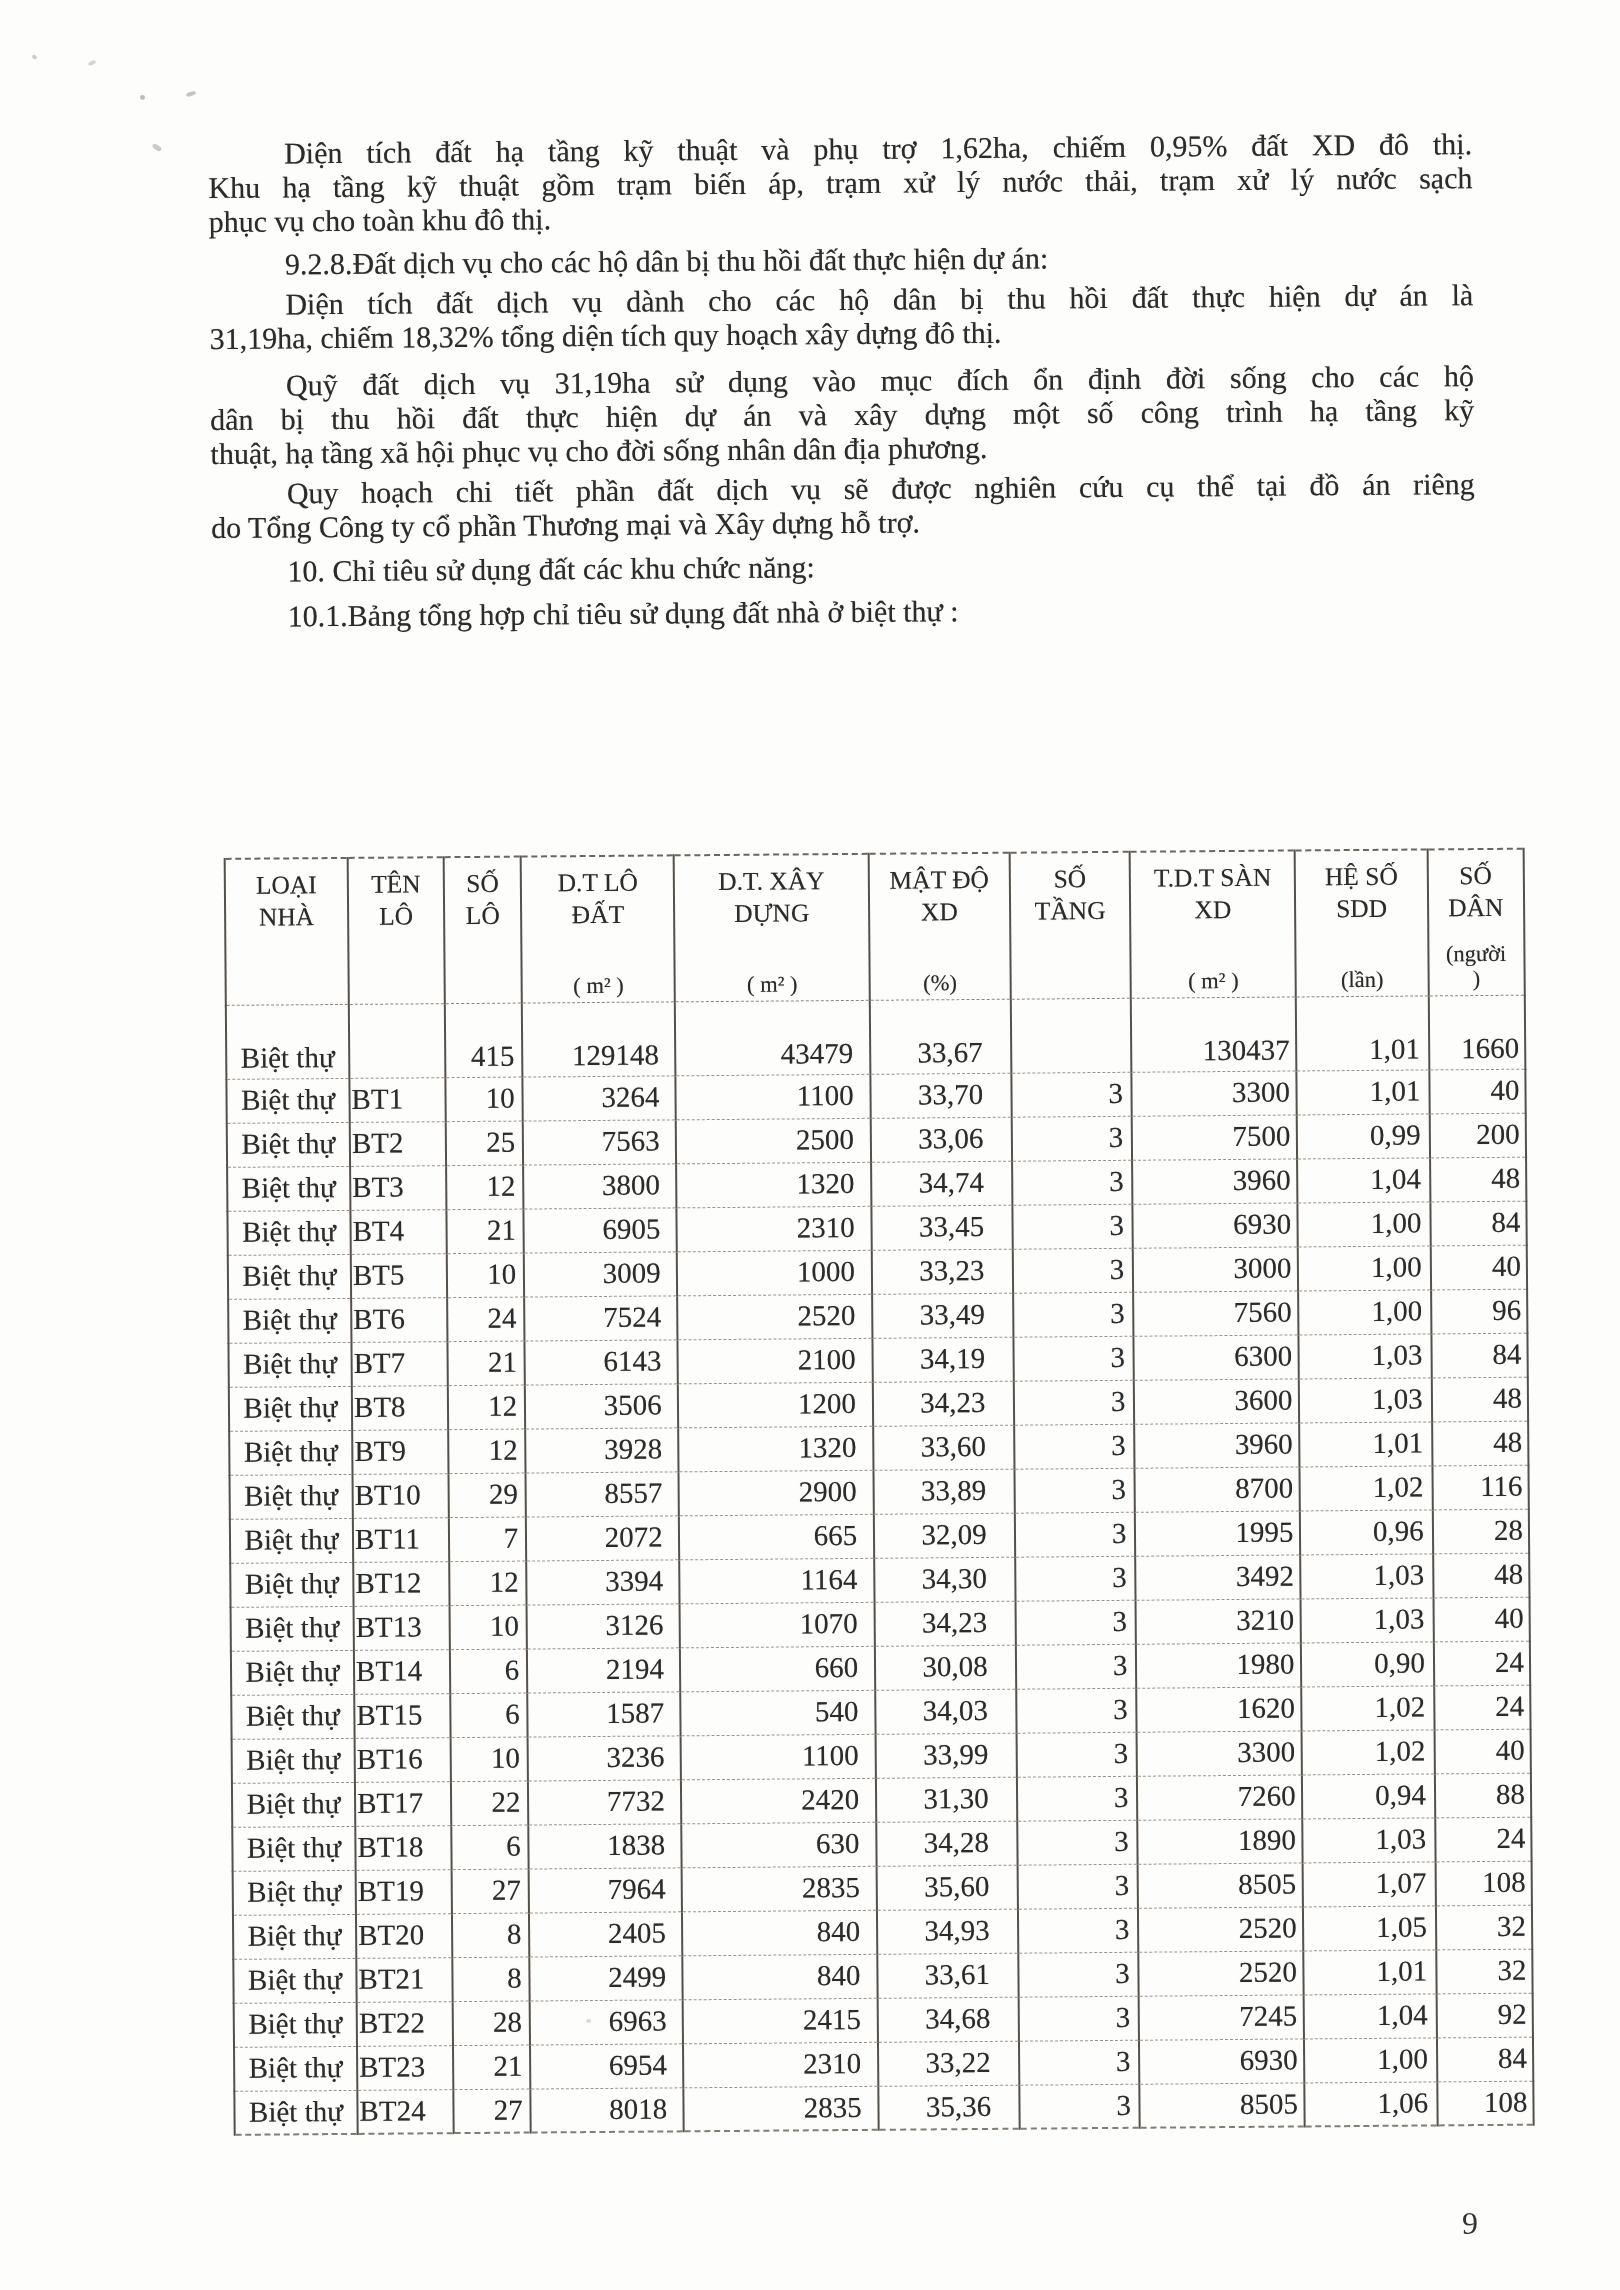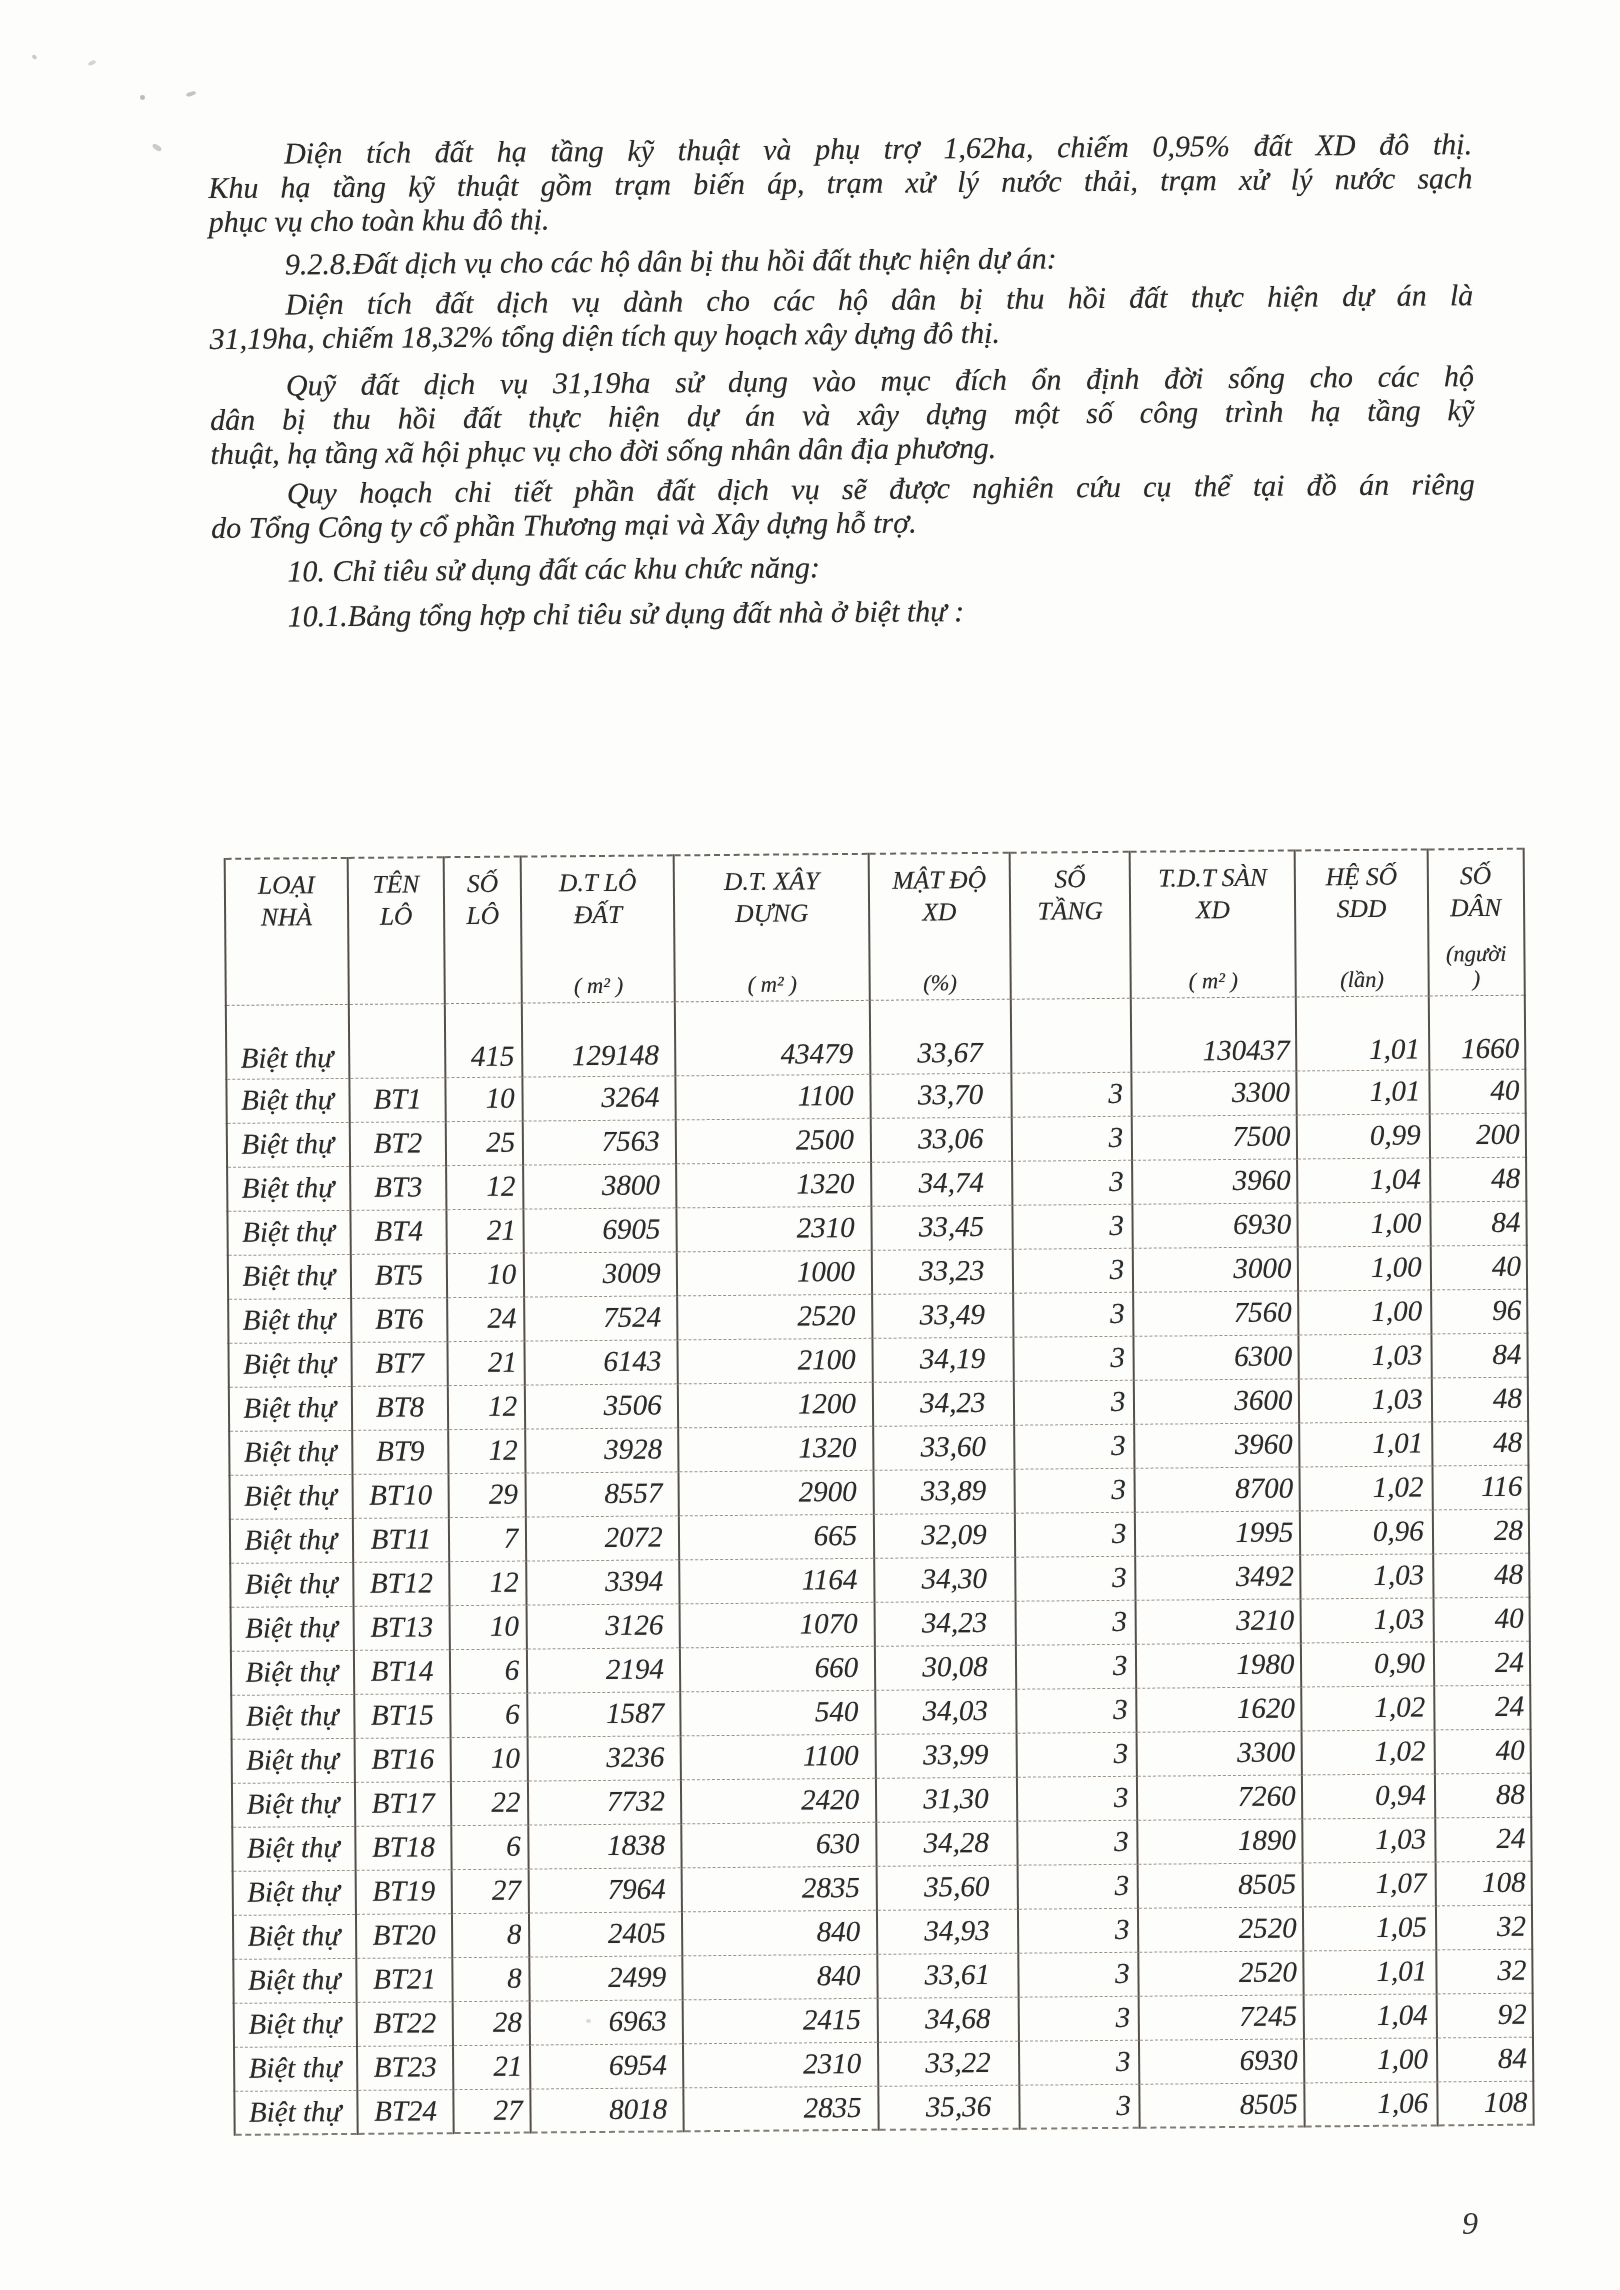--- a/index.html
+++ b/index.html
@@ -3,21 +3,20 @@
 <meta charset="utf-8">
 <style>
   html,body{margin:0;padding:0;background:#e8e8e6;}
   .sheet{
     position:relative;
     width:1620px;height:2291px;
     background:#fdfdfc;
     overflow:hidden;
     font-family:"Liberation Serif","DejaVu Serif",serif;
     color:#2b2b2b;
-    font-style:italic;
   }
   .tilt{
     position:absolute;
     left:208px;top:137px;
     width:1264px;
     transform:rotate(-0.45deg);
     transform-origin:0 0;
   }
   
   .para{font-size:30px;line-height:34px;text-shadow:0 0 0.8px rgba(45,45,45,.55);}
@@ -46,21 +45,21 @@
     font-weight:normal;border-bottom:1.5px dashed #8d867d;
   }
   .hlabel{margin-top:8.8px;text-align:center;white-space:pre-line;font-size:25.5px;line-height:32px;}
   .hunit{position:absolute;bottom:2.9px;left:0;right:0;text-align:center;white-space:pre-line;font-size:22.5px;line-height:25.5px;}
   tbody tr{height:44px;border-top:1px dashed #9b948b;}
   tbody tr:first-child{border-top:none;}
   tbody td{font-size:29px;vertical-align:middle;padding-top:0;}
   tbody tr:first-child{height:74px;}
   tbody tr:first-child td{vertical-align:bottom;padding-bottom:3.9px;}
   td.c0{text-align:left;padding-left:13.7px;}
-  td.c1{text-align:center;}
+  td.c1{text-align:left;}
   td.c2{text-align:right;padding-right:7px;}
   td.c3{text-align:right;padding-right:15.7px;}
   td.c4{text-align:right;padding-right:15.7px;}
   td.c5{text-align:right;padding-right:27.4px;}
   td.c6{text-align:right;padding-right:7.8px;}
   td.c7{text-align:right;padding-right:5.9px;}
   td.c8{text-align:right;padding-right:7.8px;}
   td.c9{text-align:right;padding-right:4.9px;margin-left:36px;}
   
   .pagenum{position:absolute;left:1462px;top:2205px;font-size:32px;color:#343434;}

